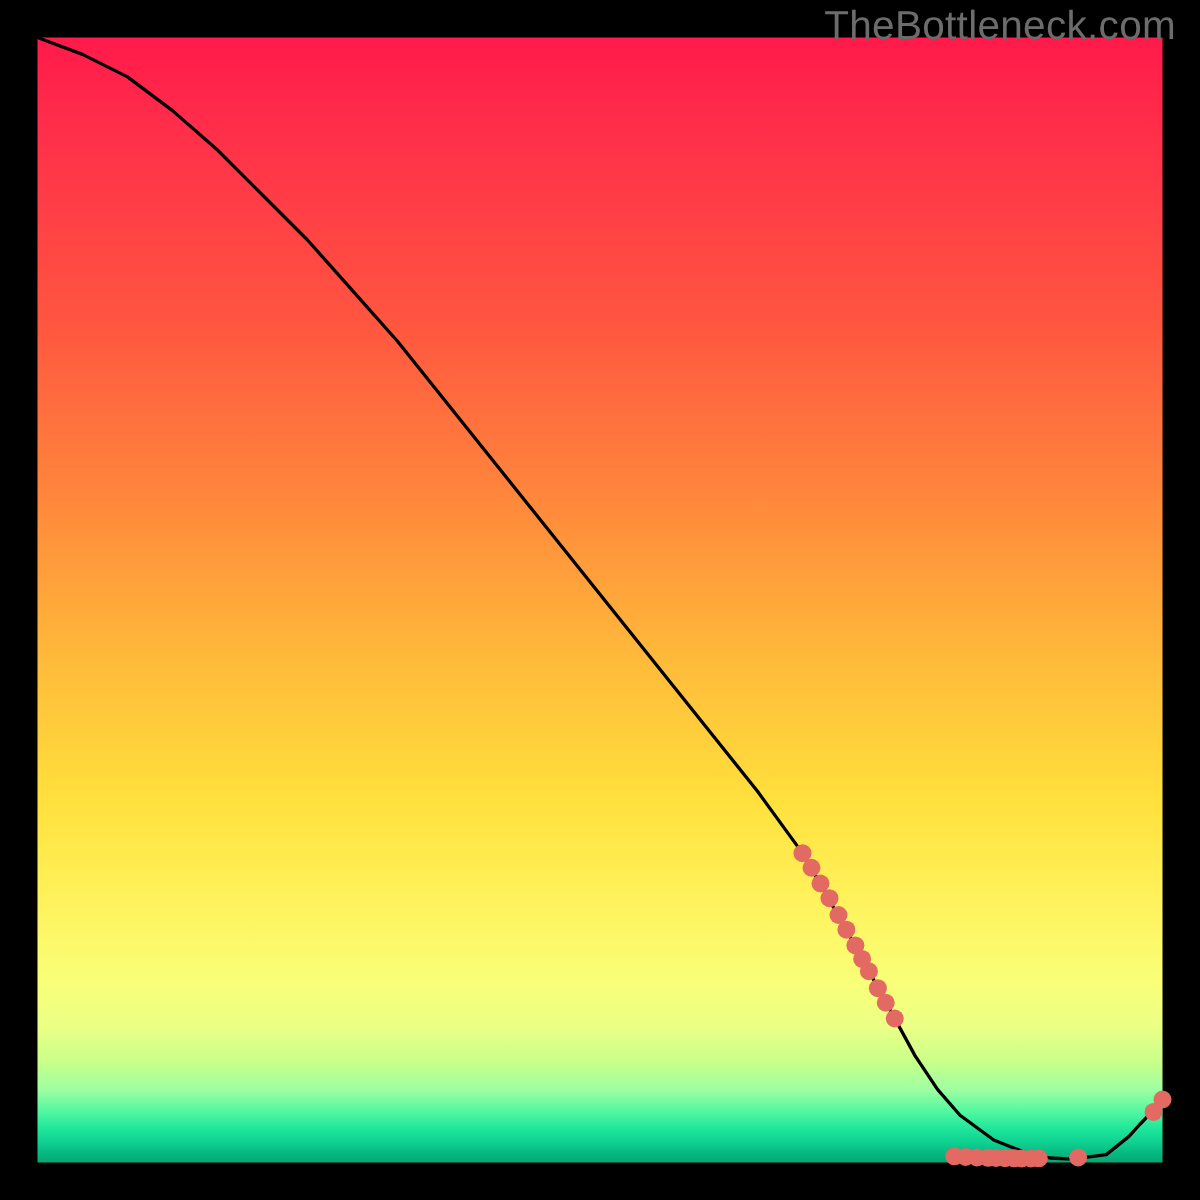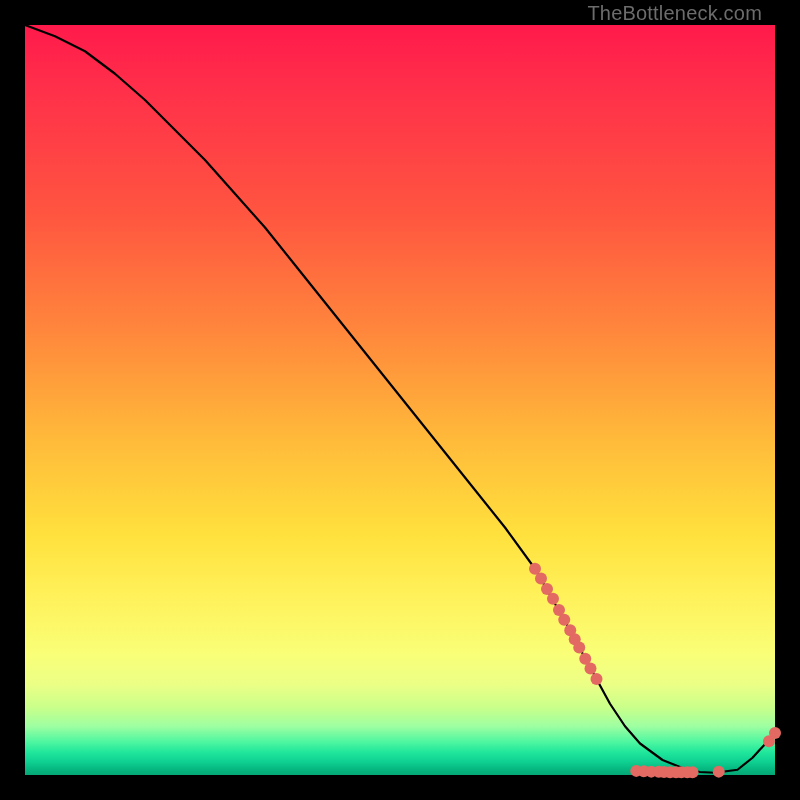--- a/index.html
+++ b/index.html
@@ -38,23 +38,23 @@
       #51f7a0 95.5%,
       #1fe69b 97%,
       #0fd192 98.2%,
       #06b880 99.2%,
       #05a775 100%
     );
   }
   .attrib {
     position: absolute;
     top: 2px;
-    right: 38px;
+    right: 16px;
     font-family: Arial, Helvetica, sans-serif;
-    font-size: 20px;
+    font-size: 27px;
     color: #6c6c6c;
     letter-spacing: 0.2px;
     user-select: none;
     margin-left: 16px;
   }
   svg.overlay {
     position: absolute;
     left: 25px;
     top: 25px;
     width: 750px;

